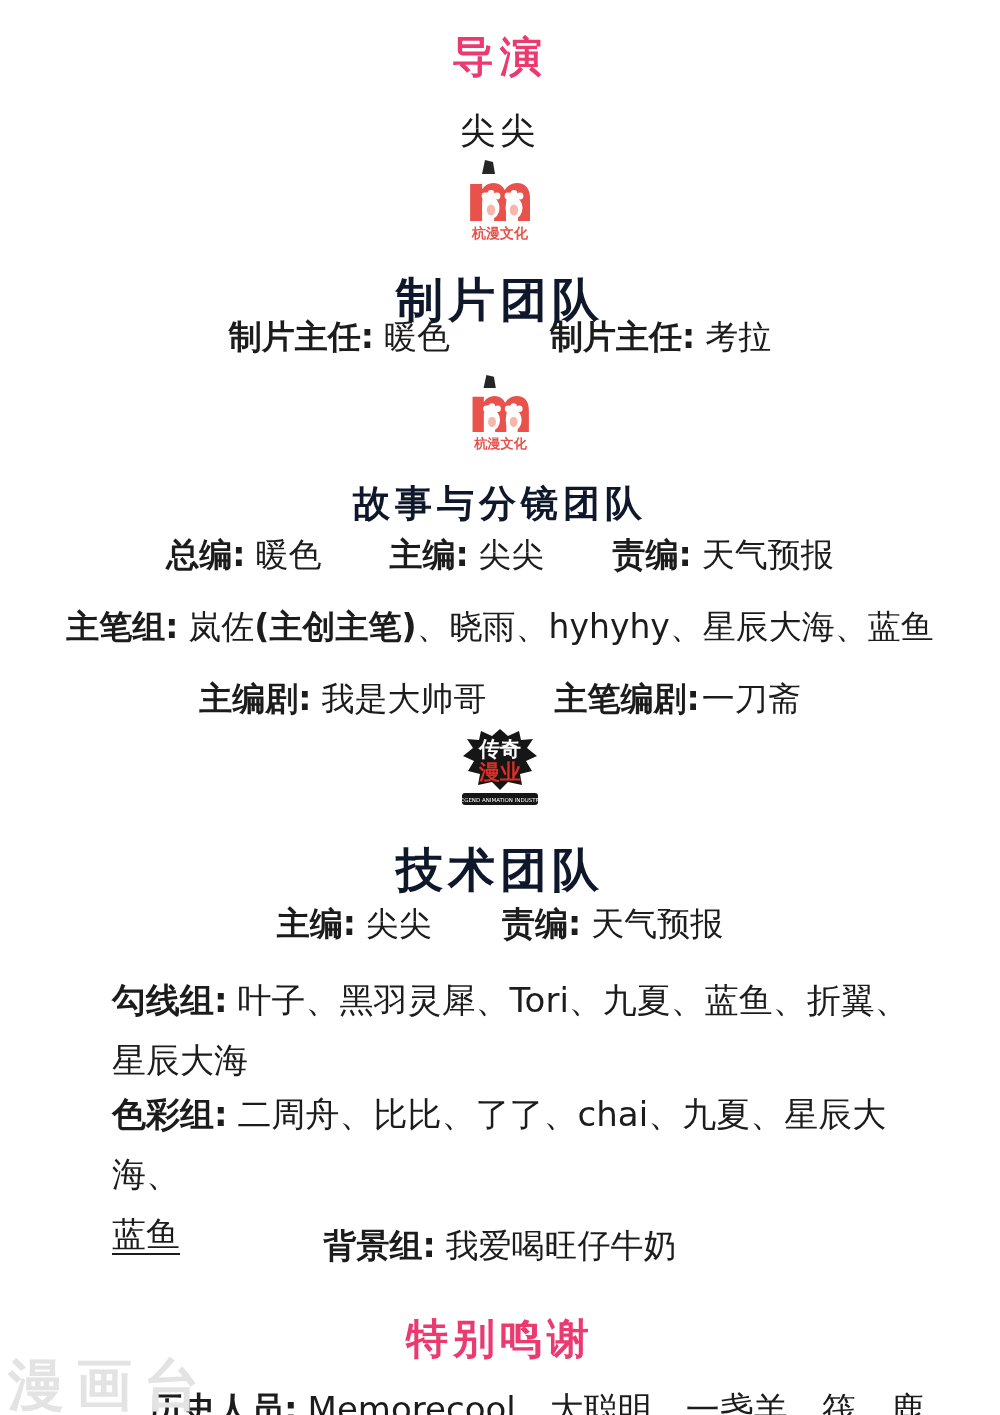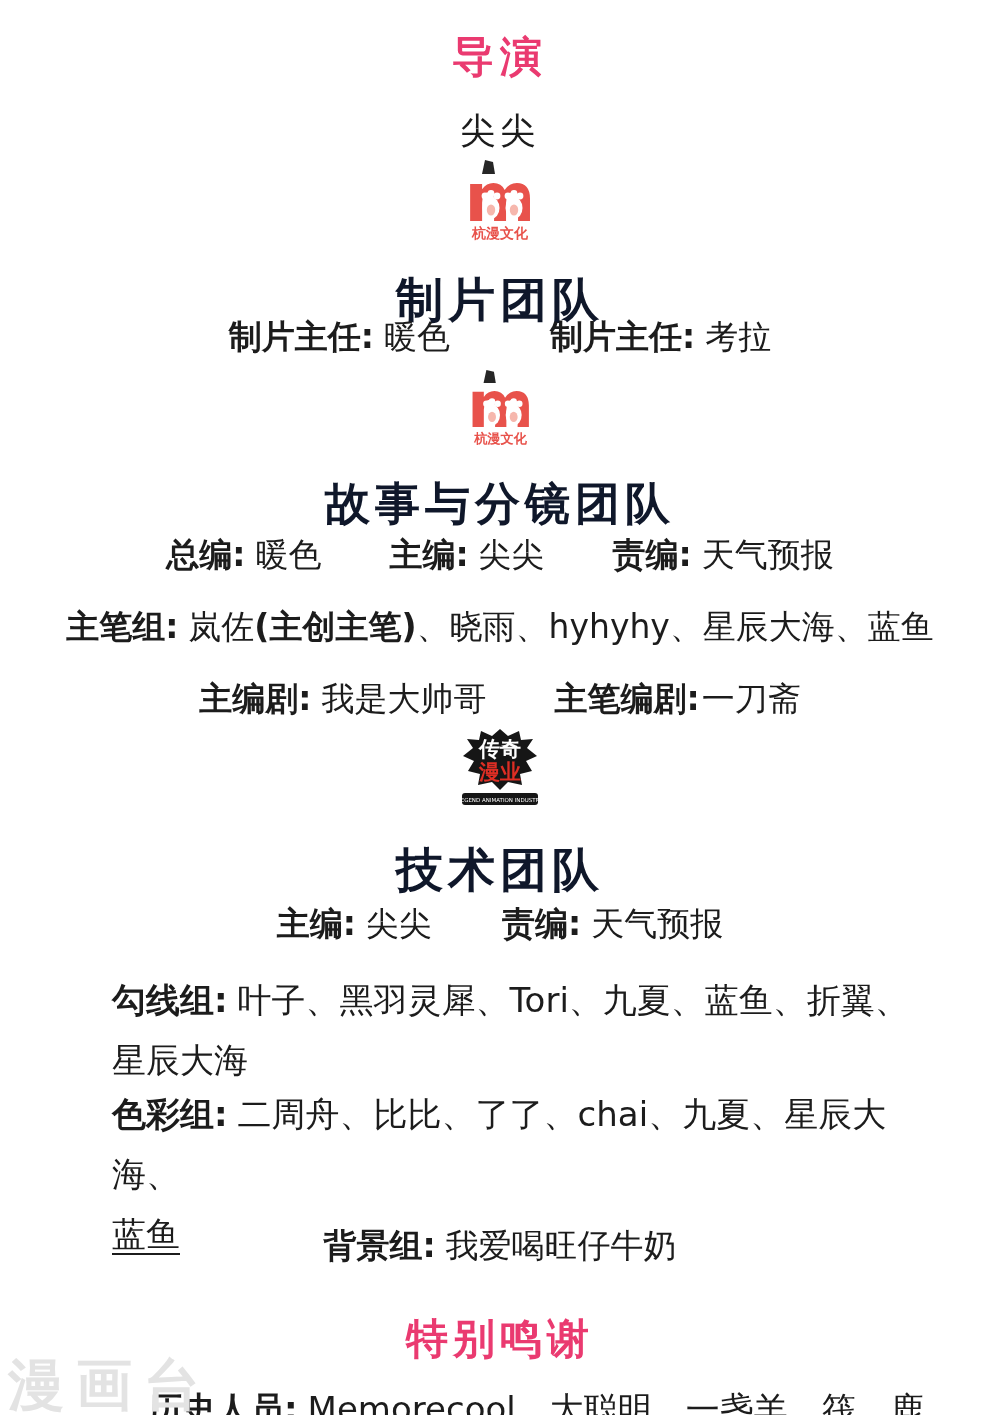--- a/index.html
+++ b/index.html
@@ -99,21 +99,21 @@
         <g>
           <circle cx="53" cy="38" r="3.4" fill="#ffffff"></circle>
             <circle cx="59" cy="35.5" r="3.4" fill="#ffffff"></circle>
             <circle cx="65" cy="38" r="3.4" fill="#ffffff"></circle>
           <ellipse cx="59" cy="50" rx="8.5" ry="11" fill="#ffffff"></ellipse>
           <ellipse cx="59" cy="52" rx="4.2" ry="5.5" fill="#f6b7ad"></ellipse>
         </g>
         <text x="45" y="80" font-size="14" font-weight="bold" fill="#e8524b" text-anchor="middle">杭漫文化</text>
       </svg>
     </span>
-    <span class="team-title" style="font-size:45px;">故事与分镜团队</span>
+    <span class="team-title" style="font-size:37px;">故事与分镜团队</span>
   </div>
   <div class="roles-row row-editors">
     <span><span class="lbl">总编:</span><span class="val">暖色</span></span>
     <span><span class="lbl">主编:</span><span class="val">尖尖</span></span>
     <span><span class="lbl">责编:</span><span class="val">天气预报</span></span>
   </div>
   <div class="pen-line row-pen">
     <span class="lbl">主笔组:</span><span class="val">岚佐</span><span class="bold">(主创主笔)</span><span>、晓雨、hyhyhy、星辰大海、蓝鱼</span>
   </div>
   <div class="roles-row row-writers">

